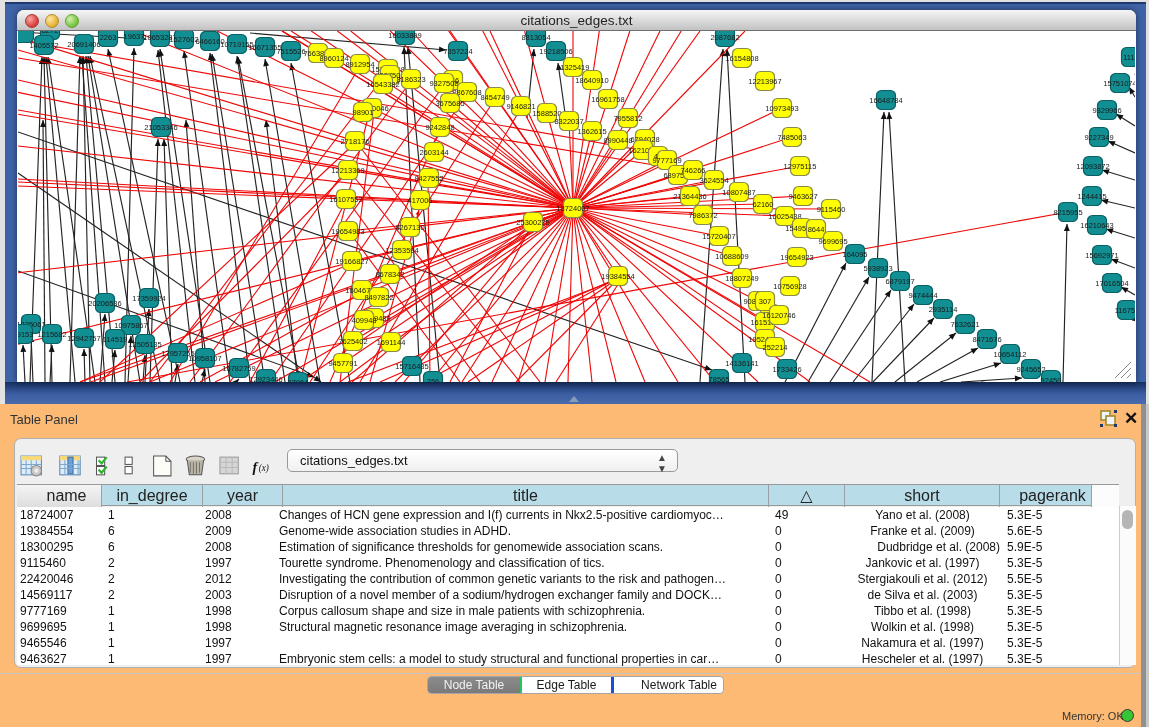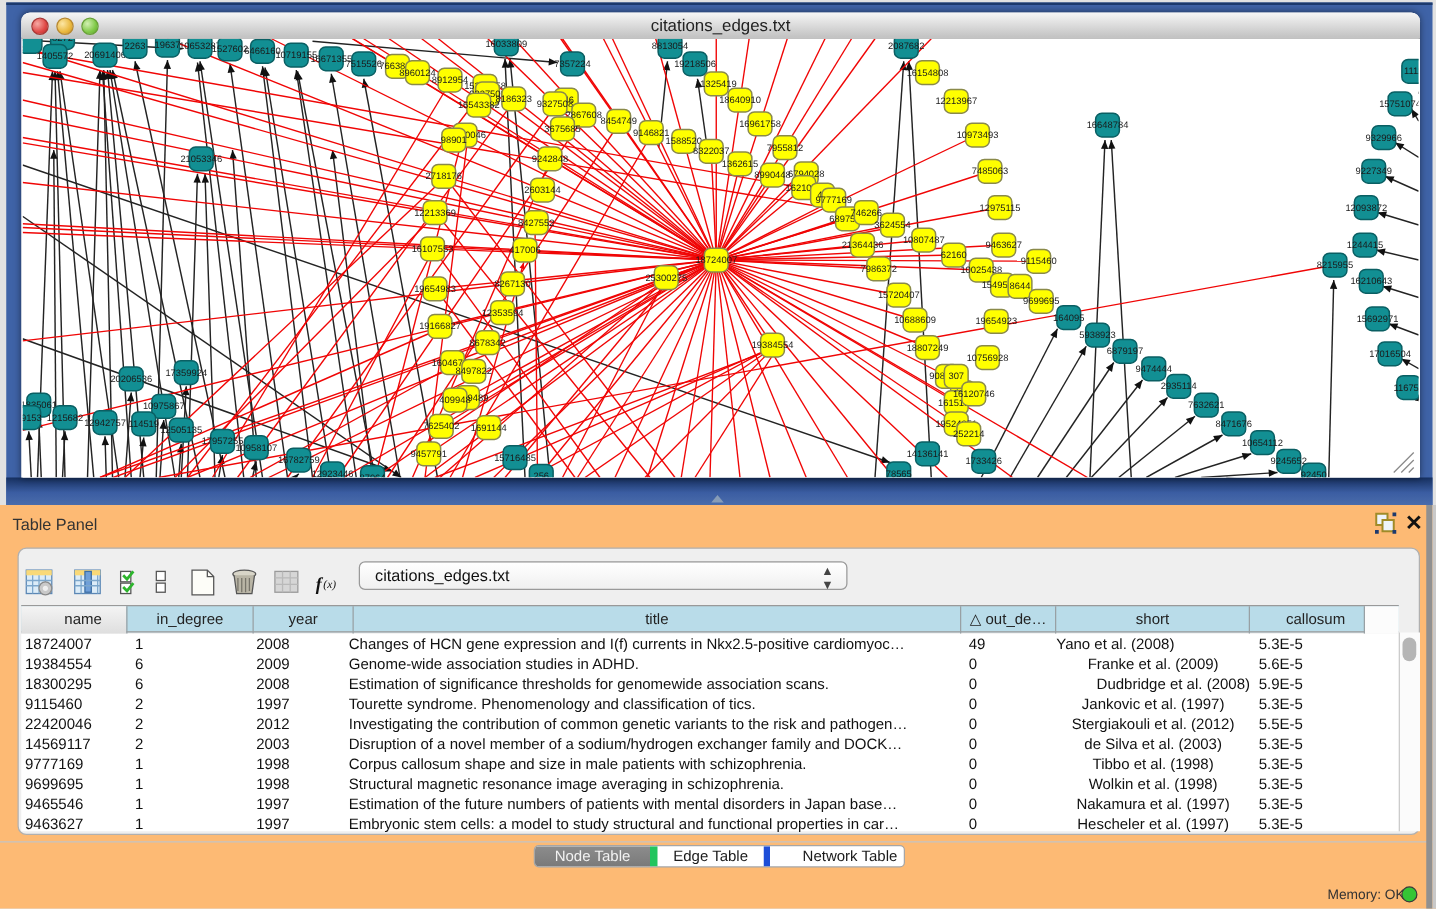--- a/index.html
+++ b/index.html
@@ -15,21 +15,21 @@
 .tl{position:absolute;top:4px;width:14px;height:14px;border-radius:50%}
 #canvas{left:18px;top:31px;width:1117px;height:351px;background:#fff;overflow:hidden}
 
 #split{left:569px;top:396px;width:0;height:0;border-left:5px solid transparent;border-right:5px solid transparent;border-bottom:6px solid #9ab;opacity:.8}
 
 #panel{left:0;top:404px;width:1149px;height:323px;background:#fdba74}
 #ptitle{left:10px;top:8px;font-size:13px;color:#333}
 #inner{left:14px;top:34px;width:1122px;height:230px;background:#efefef;border:1px solid #b0b0b0;border-radius:7px}
 #dropdown{left:287px;top:45px;width:391px;height:23px;background:linear-gradient(#fff,#f0f0f0);border:1px solid #9a9a9a;border-radius:5px;font-size:13px;color:#111;padding:3px 0 0 12px}
 #thead{left:17px;top:80px;width:1102px;height:22px;background:#b9dce9;border-top:1px solid #999;border-bottom:1px solid #999}
-#thead .h{position:absolute;top:0;height:22px;border-right:1px solid #98a0a4;font-size:12px;color:#222;text-align:center;line-height:21px}
+#thead .h{position:absolute;top:0;height:22px;border-right:1px solid #98a0a4;font-size:16px;color:#222;text-align:center;line-height:21px}
 #tbody{left:17px;top:103px;width:1102px;height:158px;background:#fff}
 .row{position:absolute;left:0;width:1149px;height:16px;font-size:12px;color:#111}
 .row span{position:absolute;top:0;white-space:nowrap}
 #sbar{left:1119px;top:102px;width:17px;height:159px;background:#fbfbfb;border-left:1px solid #ccc}
 #thumb{left:1122px;top:106px;width:11px;height:19px;background:#b5b5b5;border-radius:6px}
 
 #tabline{left:0;top:673px;width:1149px;height:1px;background:#c4c4c4}
 #tabs{left:427px;top:676px;width:297px;height:18px;background:#fff;border:1px solid #a6a6a6;border-radius:4px;overflow:hidden}
 #tabs div{position:absolute;top:0;height:18px;font-size:12px;text-align:center;line-height:17px;color:#1a1a1a}
 #memtxt{left:1062px;top:710px;font-size:11px;color:#333}
@@ -745,33 +745,33 @@
 </g>
       </svg>
   <div class="abs" id="dropdown">citations_edges.txt<span style="position:absolute;right:10px;top:2px;font-size:10px;color:#444">▲<br>▼</span></div>
   <div class="abs" id="thead">
     <div class="h" style="left:0;width:85px;background:linear-gradient(#f4f4f4,#dedede);padding-left:15px">name</div>
     <div class="h" style="left:85px;width:101px">in_degree</div>
     <div class="h" style="left:186px;width:80px">year</div>
     <div class="h" style="left:266px;width:486px">title</div>
     <div class="h" style="left:752px;width:76px">△ out_de…</div>
     <div class="h" style="left:828px;width:155px">short</div>
-    <div class="h" style="left:983px;width:92px;padding-left:14px">callosum</div>
+    <div class="h" style="left:983px;width:92px;padding-left:14px">pagerank</div>
     <div class="h" style="left:1075px;width:27px;border-right:none;background:#fcfcfc"></div>
   </div>
   <div class="abs" id="tbody"></div>
   <div class="abs" id="sbar"></div>
   <div class="abs" id="thumb"></div>
   <div class="row" style="top:104px">
         <span style="left:20px">18724007</span>
         <span style="left:108px">1</span>
         <span style="left:205px">2008</span>
         <span style="left:279px">Changes of HCN gene expression and I(f) currents in Nkx2.5-positive cardiomyoc…</span>
         <span style="left:775px">49</span>
-        <span style="left:845px;width:155px;">Yano et al. (2008)</span>
+        <span style="left:845px;width:155px;text-align:center">Yano et al. (2008)</span>
         <span style="left:1007px">5.3E-5</span>
       </div>
       <div class="row" style="top:120px">
         <span style="left:20px">19384554</span>
         <span style="left:108px">6</span>
         <span style="left:205px">2009</span>
         <span style="left:279px">Genome-wide association studies in ADHD.</span>
         <span style="left:775px">0</span>
         <span style="left:845px;width:155px;text-align:center">Franke et al. (2009)</span>
         <span style="left:1007px">5.6E-5</span>
@@ -827,37 +827,36 @@
         <span style="left:205px">1998</span>
         <span style="left:279px">Structural magnetic resonance image averaging in schizophrenia.</span>
         <span style="left:775px">0</span>
         <span style="left:845px;width:155px;text-align:center">Wolkin et al. (1998)</span>
         <span style="left:1007px">5.3E-5</span>
       </div>
       <div class="row" style="top:232px">
         <span style="left:20px">9465546</span>
         <span style="left:108px">1</span>
         <span style="left:205px">1997</span>
-        <span style="left:279px">Estimation of the future numbers of patients with mental disorders in Japan base…</span>
         <span style="left:775px">0</span>
         <span style="left:845px;width:155px;text-align:center">Nakamura et al. (1997)</span>
         <span style="left:1007px">5.3E-5</span>
       </div>
       <div class="row" style="top:248px">
         <span style="left:20px">9463627</span>
         <span style="left:108px">1</span>
         <span style="left:205px">1997</span>
         <span style="left:279px">Embryonic stem cells: a model to study structural and functional properties in car…</span>
         <span style="left:775px">0</span>
         <span style="left:845px;width:155px;text-align:center">Hescheler et al. (1997)</span>
         <span style="left:1007px">5.3E-5</span>
       </div>
 </div>
 <div class="abs" id="tabline"></div>
 <div class="abs" id="tabs">
   <div style="left:0;width:92px;background:linear-gradient(#8c8c8c,#787878);color:#f2f2f2">Node Table</div>
-  <div style="left:92px;width:91px;border-left:6px solid #22c55e">Edge Table</div>
-  <div style="left:183px;width:133px;border-left:5px solid #1d4ed8">Network Table</div>
+  <div style="left:92px;width:91px;border-left:2px solid #22c55e">Edge Table</div>
+  <div style="left:183px;width:133px;border-left:3px solid #1d4ed8">Network Table</div>
 </div>
 <div class="abs" style="left:1141px;top:404px;width:5px;height:323px;background:#909090"></div>
 <div class="abs" style="left:1146px;top:404px;width:3px;height:323px;background:#c9c9c9"></div>
 <div class="abs" id="memtxt">Memory: OK</div>
 <div class="abs" id="memdot"></div>
 </div>
 </body></html>

